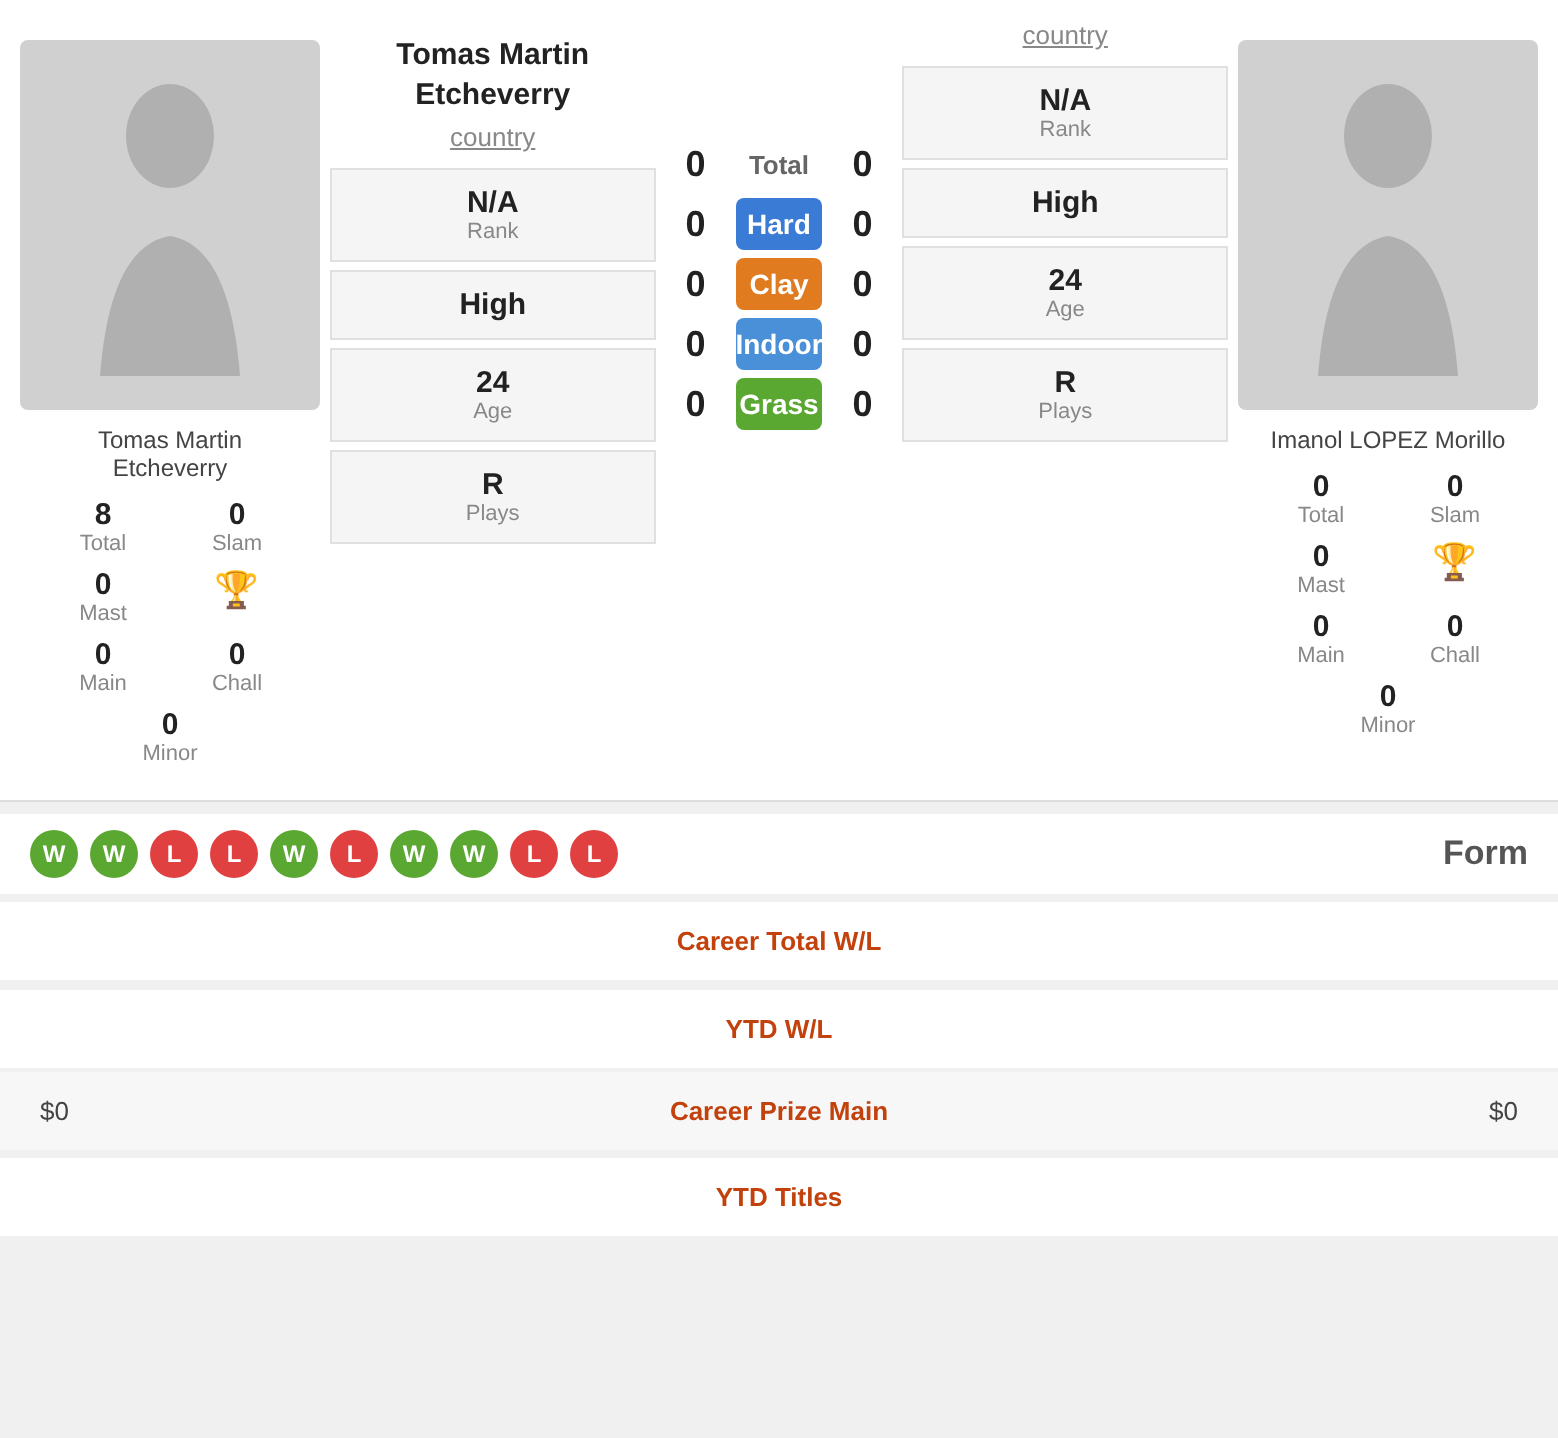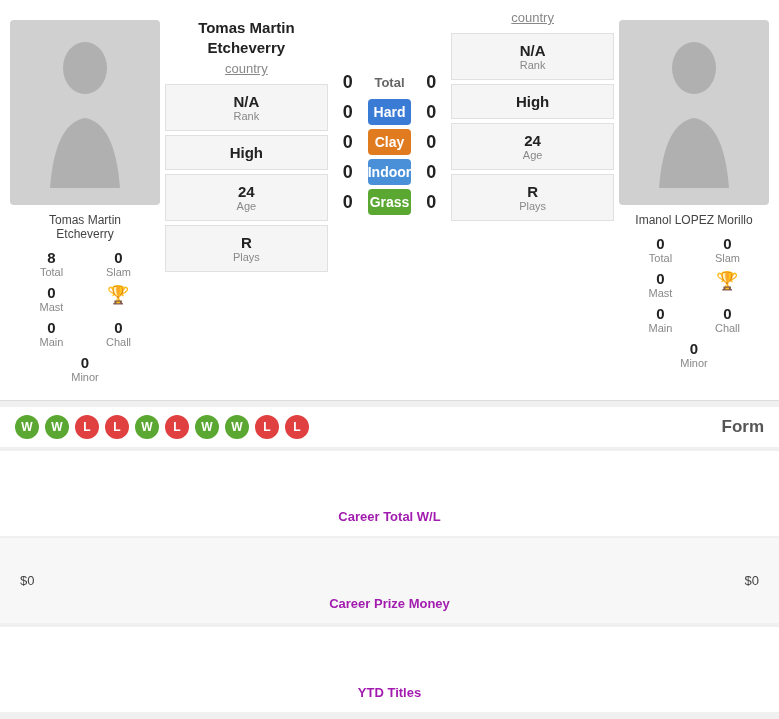--- a/index.html
+++ b/index.html
@@ -232,24 +232,23 @@
       padding: 12px 20px;
       display: flex;
       align-items: center;
       justify-content: space-between;
       border-bottom: 1px solid #f0f0f0;
     }
 
     .stats-row-label {
       font-weight: bold;
       font-size: 13px;
-      color: #a21caf;
+      color: #c2410c;
       text-align: center;
       flex: 1;
-      margin-top: 46px;
     }
 
     .stats-row-value {
       font-size: 13px;
       color: #444;
       width: 120px;
     }
 
     .stats-row-value-right {
       text-align: right;
@@ -462,24 +461,29 @@
     <div class="form-badge form-l">L</div>
     <div class="form-label">Form</div>
   </div>
 
   <div class="stats-row">
     <div class="stats-row-value"></div>
     <div class="stats-row-label">Career Total W/L</div>
     <div class="stats-row-value stats-row-value-right"></div>
   </div>
 
+  <div class="stats-row">
+    <div class="stats-row-value"></div>
+    <div class="stats-row-label">YTD W/L</div>
+    <div class="stats-row-value stats-row-value-right"></div>
+  </div>
 
   <div class="career-prize-row">
     <div class="prize-value">$0</div>
-    <div class="stats-row-label">Career Prize Money</div>
+    <div class="stats-row-label">Career Prize Main</div>
     <div class="prize-value prize-value-right">$0</div>
   </div>
 
   <div class="stats-row">
     <div class="stats-row-value"></div>
     <div class="stats-row-label">YTD Titles</div>
     <div class="stats-row-value stats-row-value-right"></div>
   </div>
 
 </div>

